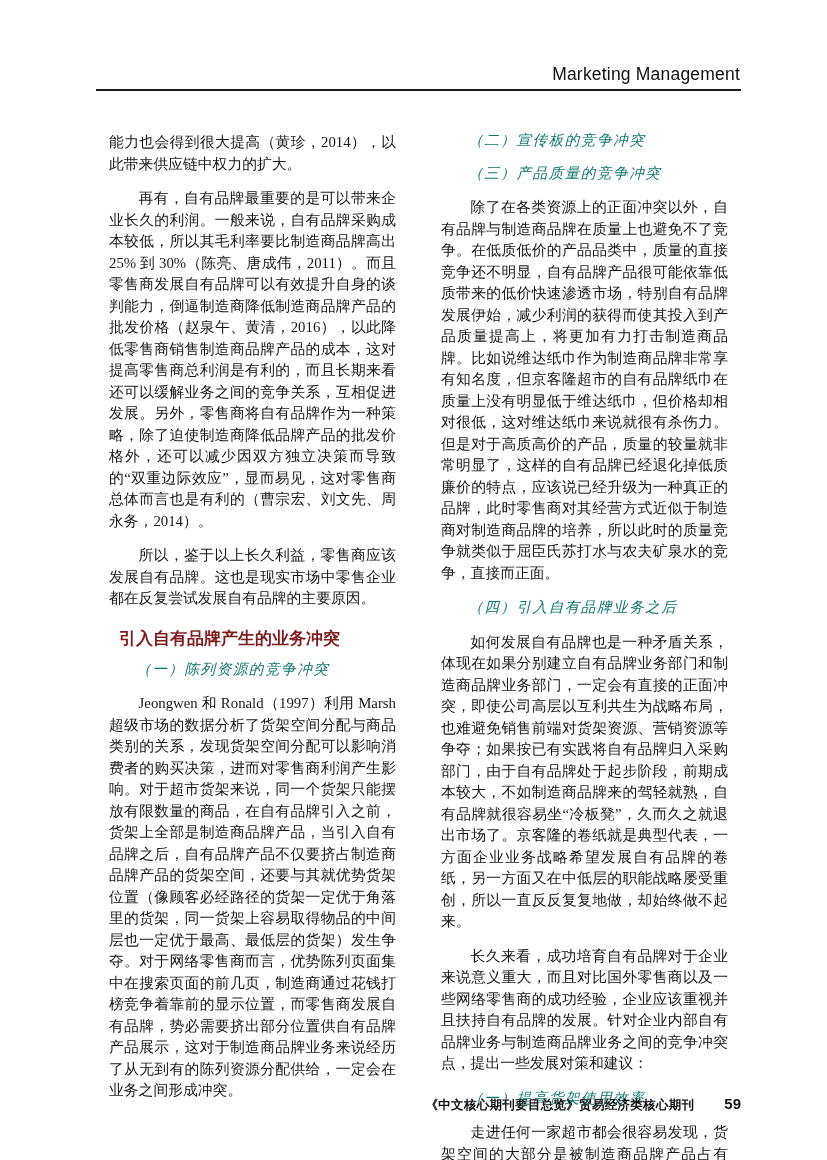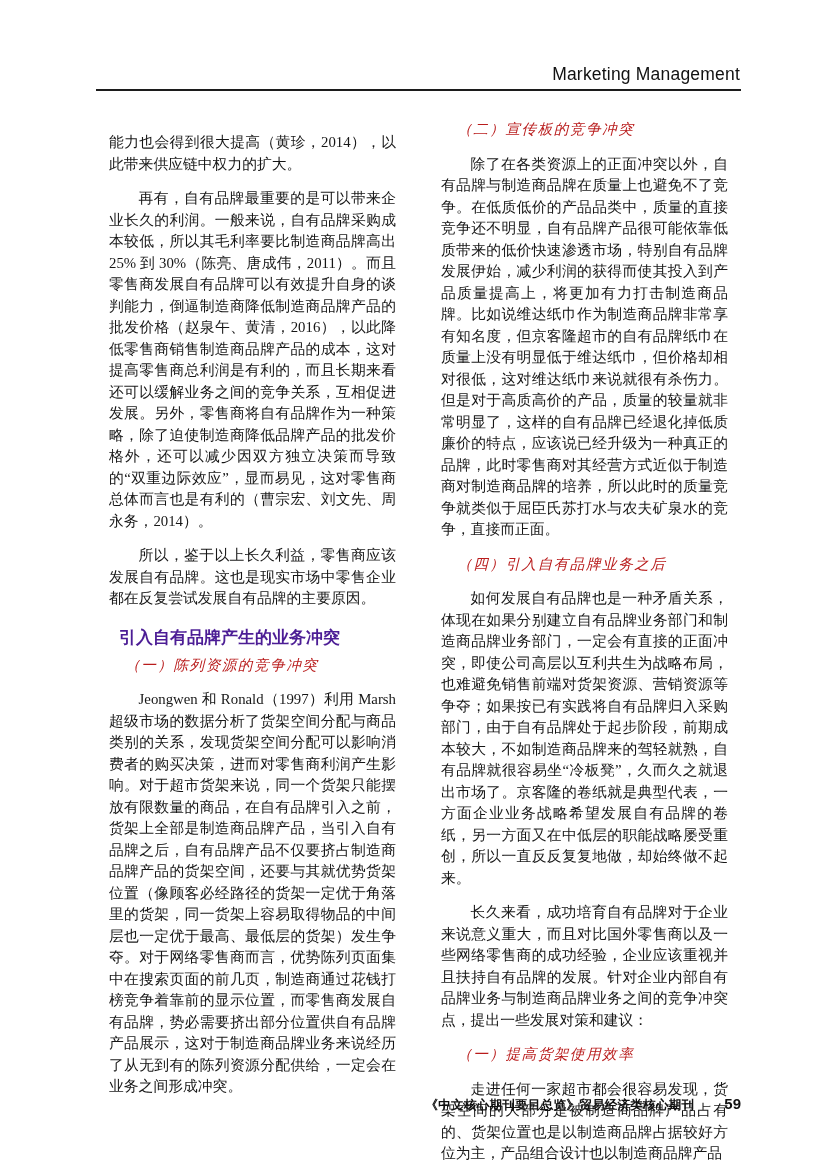--- a/index.html
+++ b/index.html
@@ -52,36 +52,36 @@
     line-height: 21.5px;
     text-align: justify;
     text-indent: 2em;
     color: #161616;
     word-break: break-all;
   }
   .para.no-indent {
     text-indent: 0;
   }
   .sub-heading {
-    margin: 0;
+    margin: 11px;
     font-size: 14.6px;
     line-height: 21.5px;
     text-indent: 2em;
     font-style: italic;
     letter-spacing: 1.5px;
-    color: #b91c1c;
+    color: #0f766e;
   }
   .sec-heading {
     margin: 20px 0 7px 0;
-    font-family: Liberation Mono, monospace;
+    font-family: Liberation Sans, sans-serif;
     font-size: 17px;
     line-height: 18px;
     font-weight: 700;
     text-indent: 1.35em;
-    color: #4c1d95;
+    color: #7f1d1d;
   }
   .page-footer {
     position: absolute;
     top: 1095px;
     right: 86px;
     display: flex;
     align-items: baseline;
     gap: 30px;
     font-family: "Liberation Sans", "DejaVu Sans", sans-serif;
     font-weight: 700;
@@ -108,20 +108,21 @@
     <div class="column">
         <p class="para no-indent">能力也会得到很大提高（黄珍，2014），以此带来供应链中权力的扩大。</p>
         <p class="para">再有，自有品牌最重要的是可以带来企业长久的利润。一般来说，自有品牌采购成本较低，所以其毛利率要比制造商品牌高出 25% 到 30%（陈亮、唐成伟，2011）。而且零售商发展自有品牌可以有效提升自身的谈判能力，倒逼制造商降低制造商品牌产品的批发价格（赵泉午、黄清，2016），以此降低零售商销售制造商品牌产品的成本，这对提高零售商总利润是有利的，而且长期来看还可以缓解业务之间的竞争关系，互相促进发展。另外，零售商将自有品牌作为一种策略，除了迫使制造商降低品牌产品的批发价格外，还可以减少因双方独立决策而导致的“双重边际效应”，显而易见，这对零售商总体而言也是有利的（曹宗宏、刘文先、周永务，2014）。</p>
         <p class="para">所以，鉴于以上长久利益，零售商应该发展自有品牌。这也是现实市场中零售企业都在反复尝试发展自有品牌的主要原因。</p>
         <h2 class="sec-heading">引入自有品牌产生的业务冲突</h2>
         <p class="sub-heading">（一）陈列资源的竞争冲突</p>
         <p class="para">Jeongwen 和 Ronald（1997）利用 Marsh 超级市场的数据分析了货架空间分配与商品类别的关系，发现货架空间分配可以影响消费者的购买决策，进而对零售商利润产生影响。对于超市货架来说，同一个货架只能摆放有限数量的商品，在自有品牌引入之前，货架上全部是制造商品牌产品，当引入自有品牌之后，自有品牌产品不仅要挤占制造商品牌产品的货架空间，还要与其就优势货架位置（像顾客必经路径的货架一定优于角落里的货架，同一货架上容易取得物品的中间层也一定优于最高、最低层的货架）发生争夺。对于网络零售商而言，优势陈列页面集中在搜索页面的前几页，制造商通过花钱打榜竞争着靠前的显示位置，而零售商发展自有品牌，势必需要挤出部分位置供自有品牌产品展示，这对于制造商品牌业务来说经历了从无到有的陈列资源分配供给，一定会在业务之间形成冲突。</p>
       </div>
     <div class="column">
         <p class="sub-heading">（二）宣传板的竞争冲突</p>
+        <p class="sub-heading">（三）产品质量的竞争冲突</p>
         <p class="para">除了在各类资源上的正面冲突以外，自有品牌与制造商品牌在质量上也避免不了竞争。在低质低价的产品品类中，质量的直接竞争还不明显，自有品牌产品很可能依靠低质带来的低价快速渗透市场，特别自有品牌发展伊始，减少利润的获得而使其投入到产品质量提高上，将更加有力打击制造商品牌。比如说维达纸巾作为制造商品牌非常享有知名度，但京客隆超市的自有品牌纸巾在质量上没有明显低于维达纸巾，但价格却相对很低，这对维达纸巾来说就很有杀伤力。但是对于高质高价的产品，质量的较量就非常明显了，这样的自有品牌已经退化掉低质廉价的特点，应该说已经升级为一种真正的品牌，此时零售商对其经营方式近似于制造商对制造商品牌的培养，所以此时的质量竞争就类似于屈臣氏苏打水与农夫矿泉水的竞争，直接而正面。</p>
         <p class="sub-heading">（四）引入自有品牌业务之后</p>
         <p class="para">如何发展自有品牌也是一种矛盾关系，体现在如果分别建立自有品牌业务部门和制造商品牌业务部门，一定会有直接的正面冲突，即使公司高层以互利共生为战略布局，也难避免销售前端对货架资源、营销资源等争夺；如果按已有实践将自有品牌归入采购部门，由于自有品牌处于起步阶段，前期成本较大，不如制造商品牌来的驾轻就熟，自有品牌就很容易坐“冷板凳”，久而久之就退出市场了。京客隆的卷纸就是典型代表，一方面企业业务战略希望发展自有品牌的卷纸，另一方面又在中低层的职能战略屡受重创，所以一直反反复复地做，却始终做不起来。</p>
         <p class="para">长久来看，成功培育自有品牌对于企业来说意义重大，而且对比国外零售商以及一些网络零售商的成功经验，企业应该重视并且扶持自有品牌的发展。针对企业内部自有品牌业务与制造商品牌业务之间的竞争冲突点，提出一些发展对策和建议：</p>
         <p class="sub-heading">（一）提高货架使用效率</p>
         <p class="para">走进任何一家超市都会很容易发现，货架空间的大部分是被制造商品牌产品占有的、货架位置也是以制造商品牌占据较好方位为主，产品组合设计也以制造商品牌产品</p>
       </div>
   </div>
 
   <div class="page-footer">

